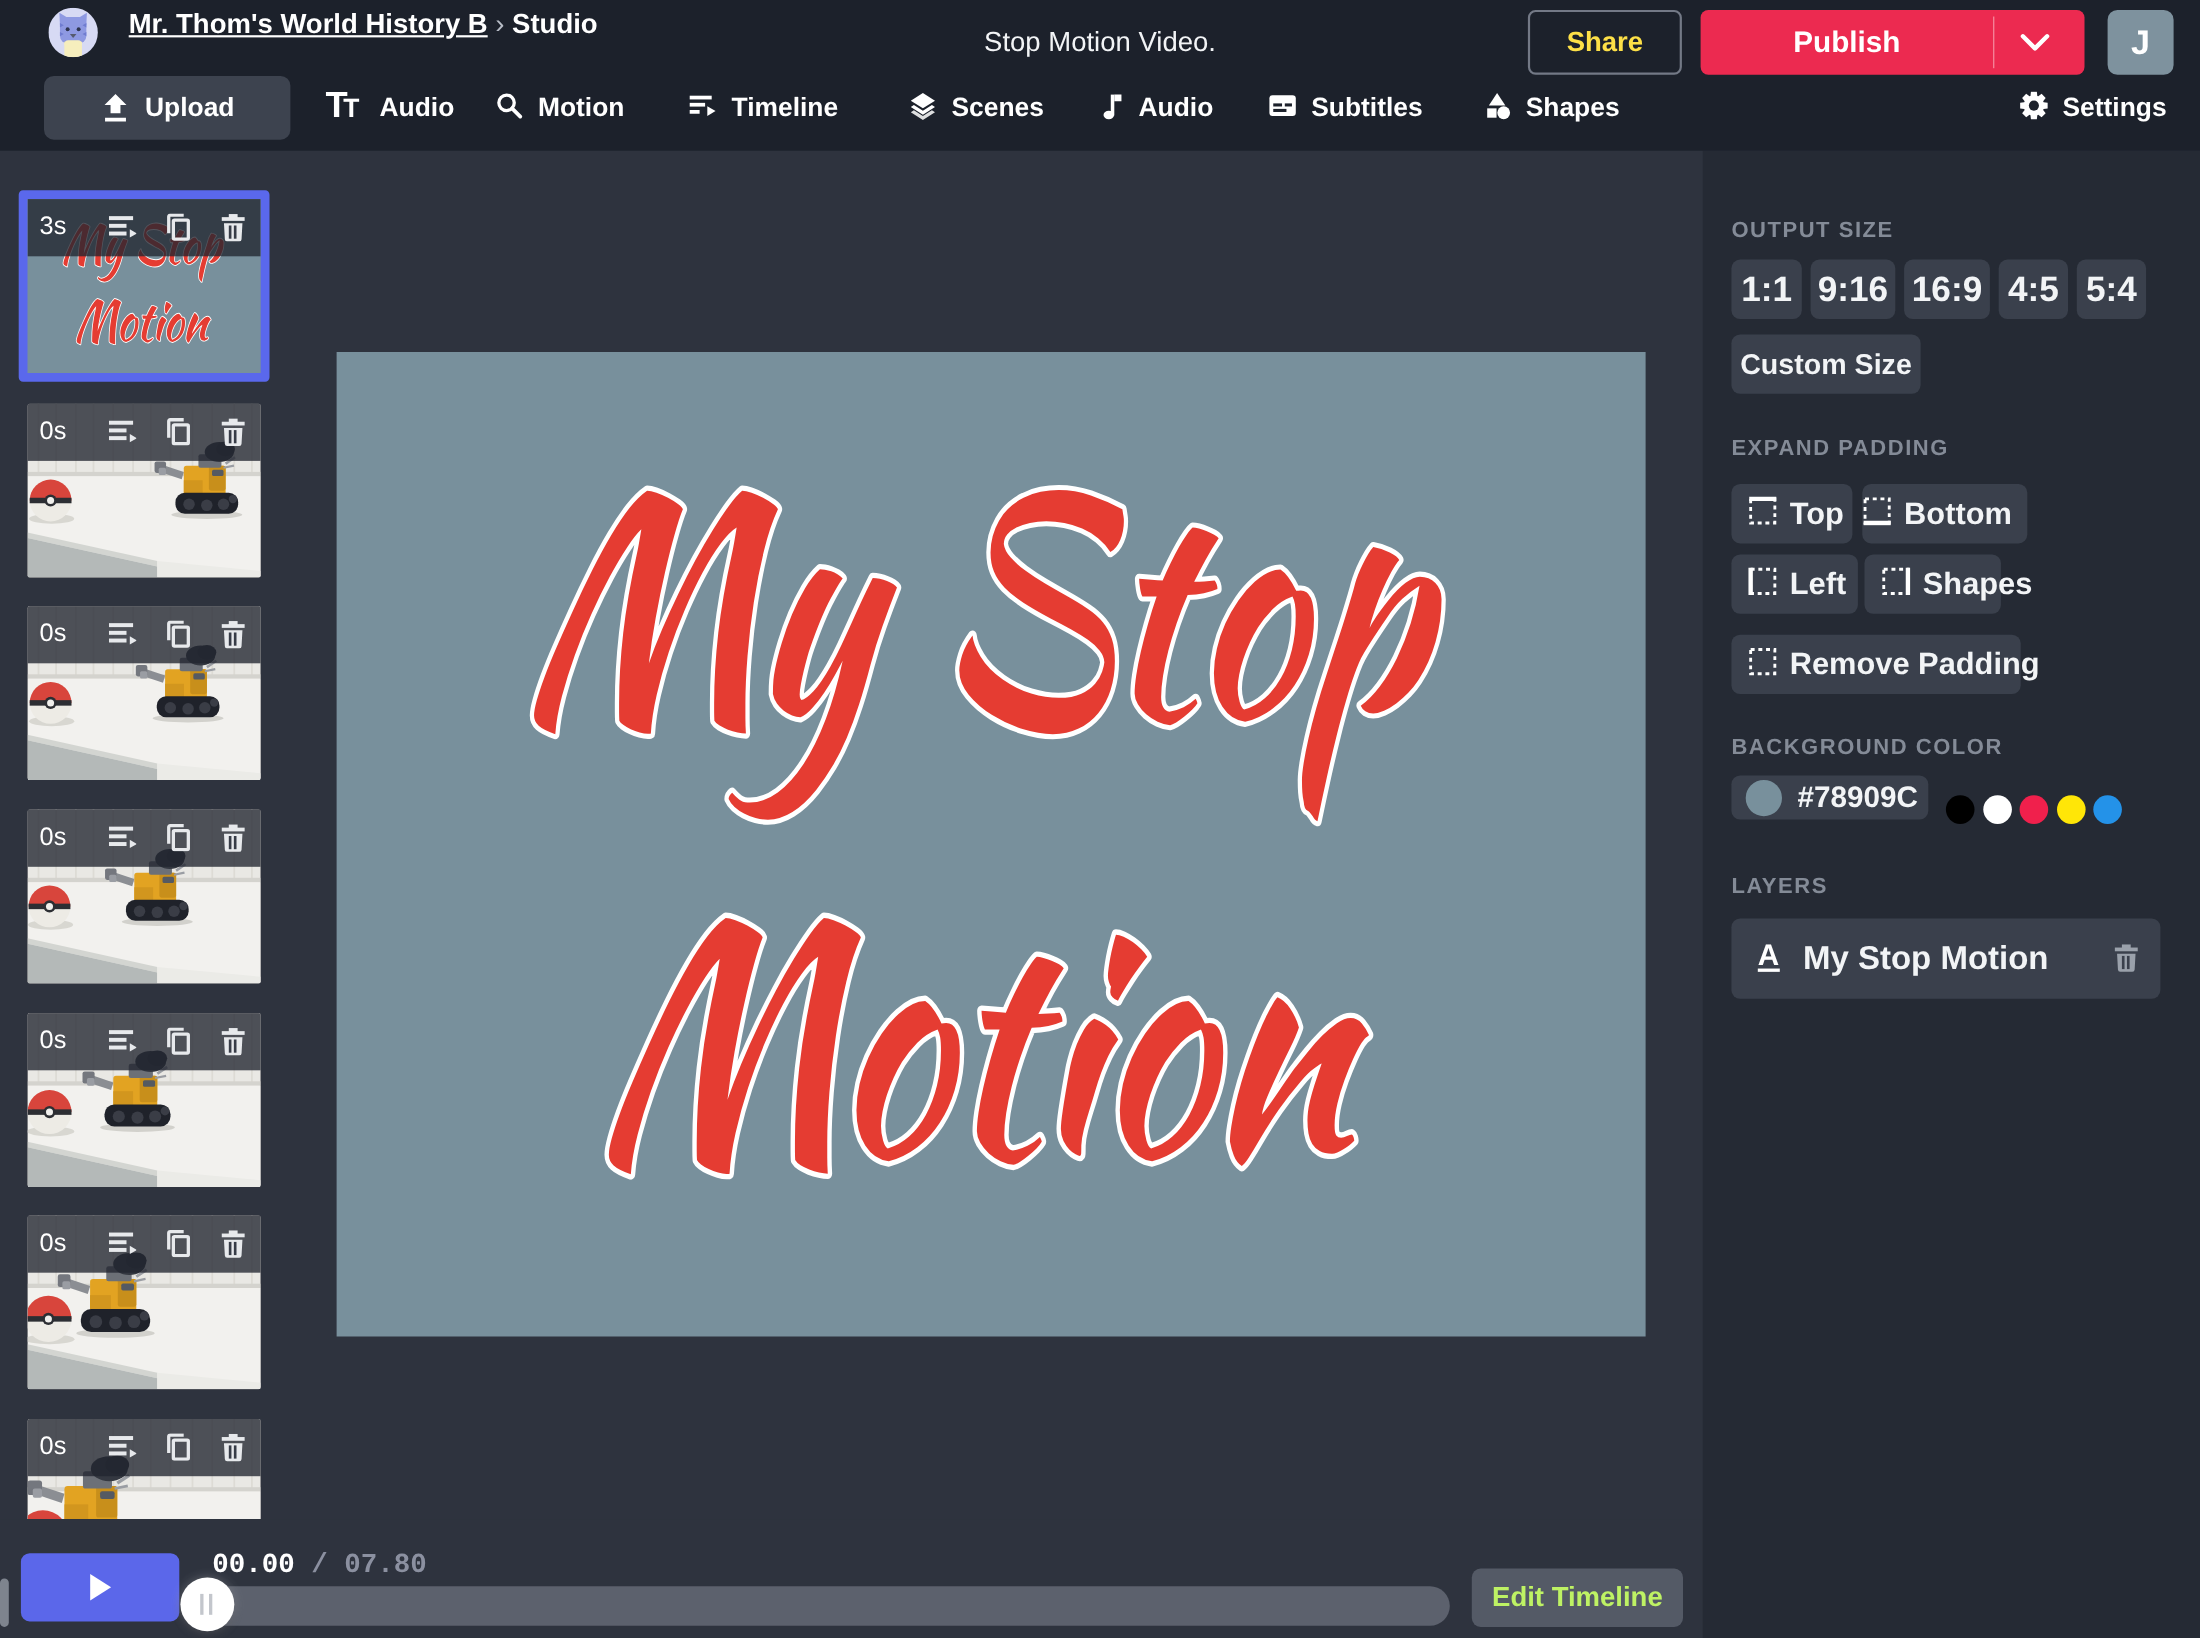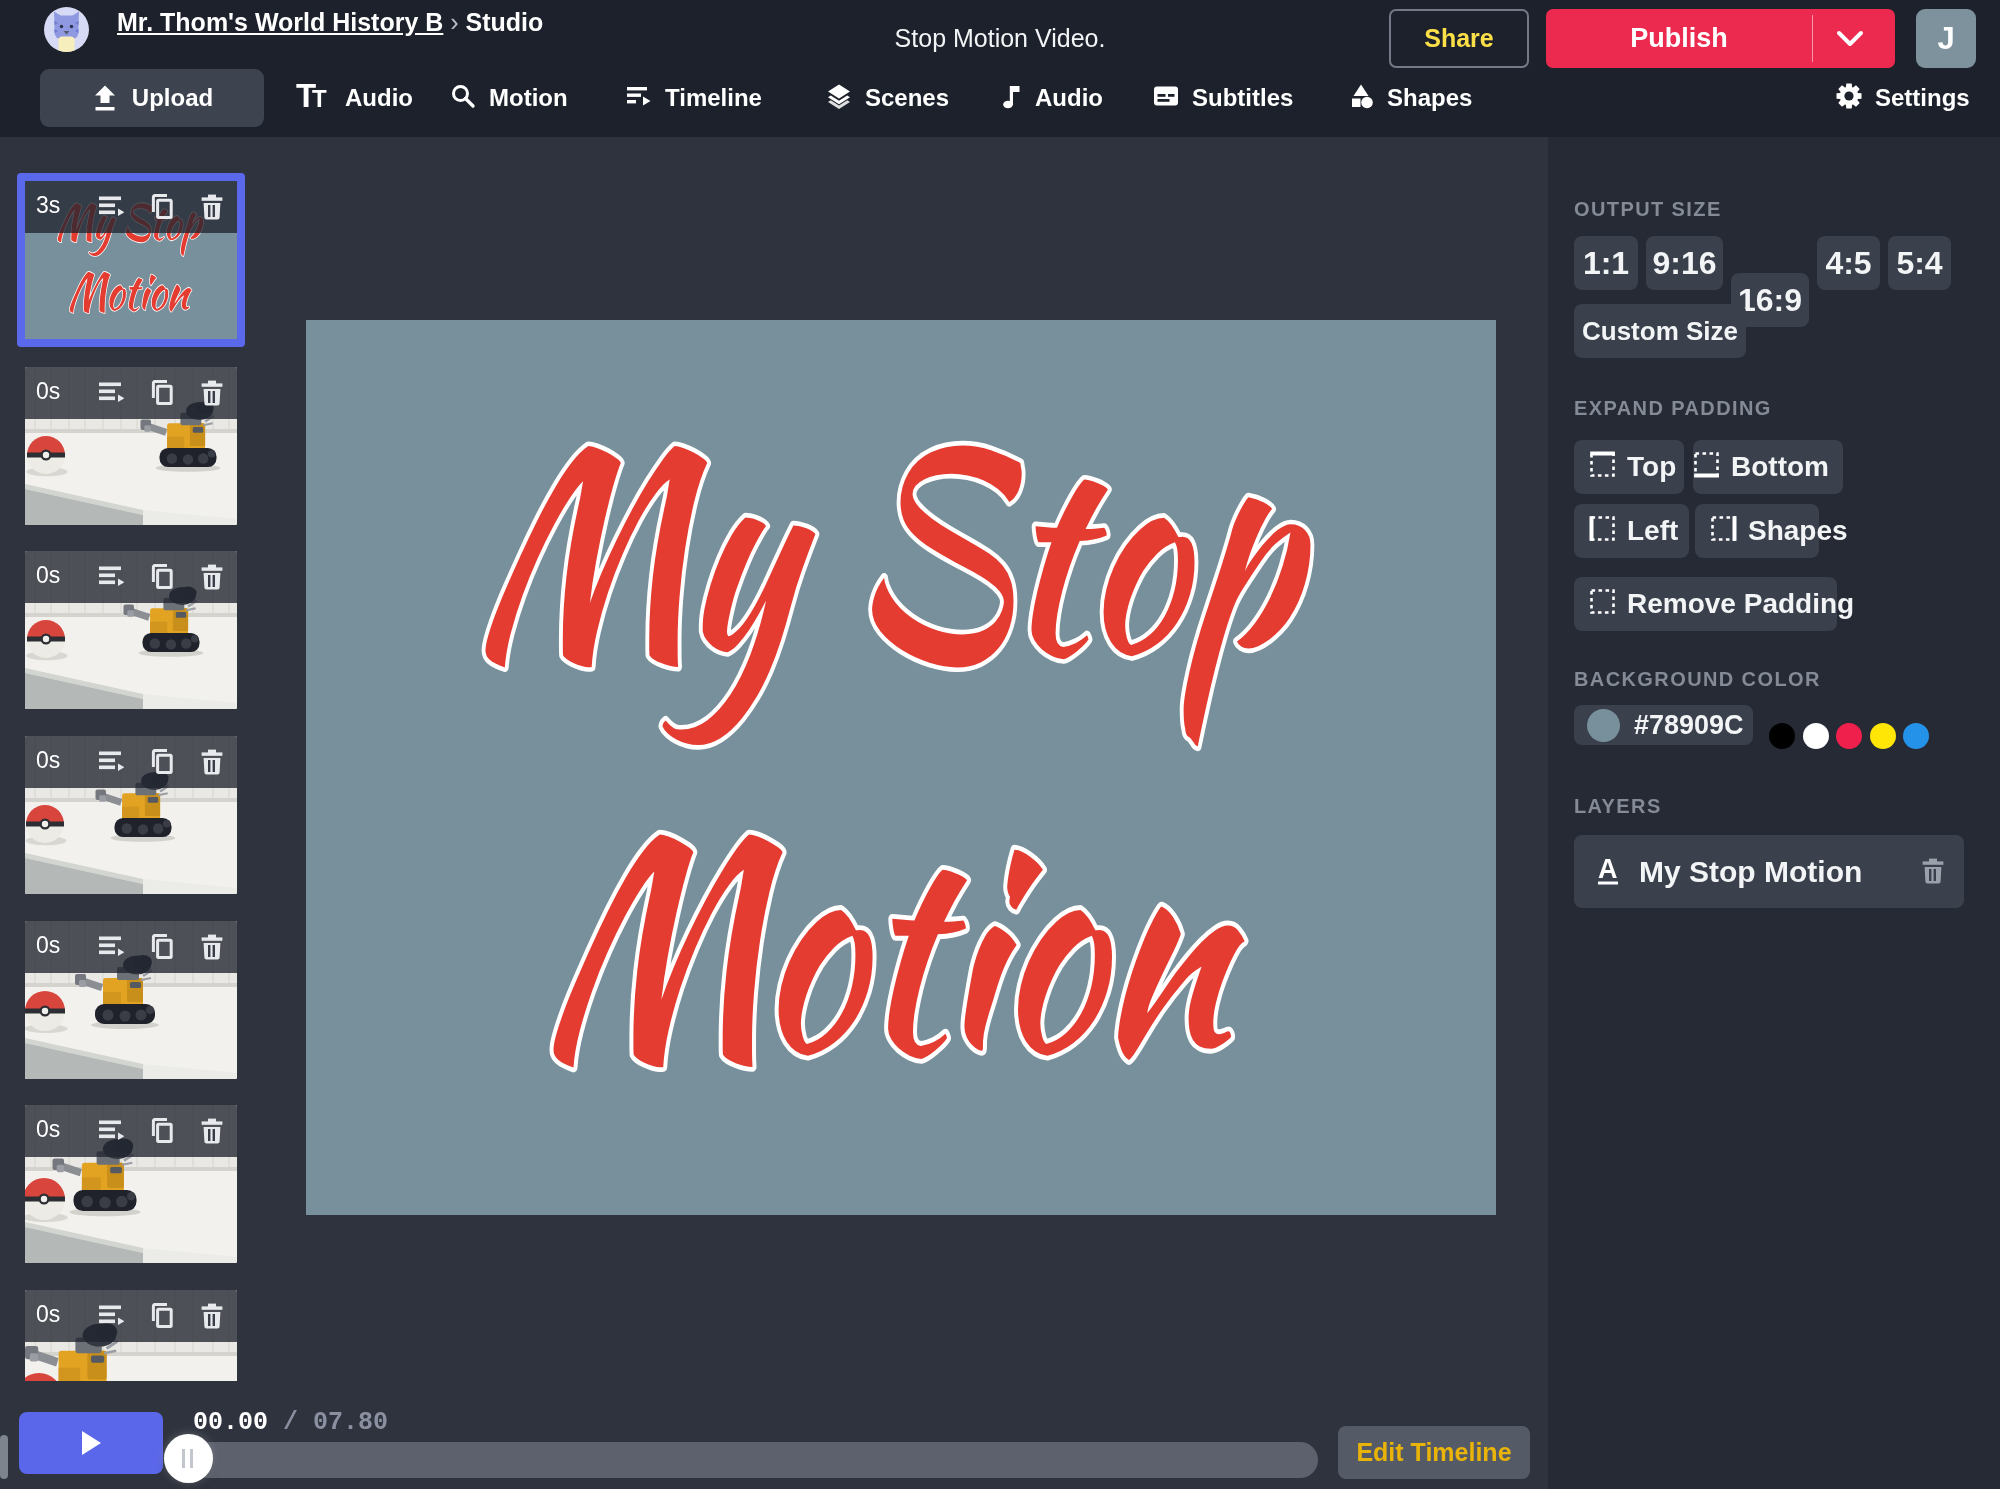--- a/index.html
+++ b/index.html
@@ -20,21 +20,21 @@
 .tdur { position:absolute; left:11px; top:11px; font-size:23px; font-weight:normal; color:#fff; }
 .tic { position:absolute; top:13px; }
 #canvas { position:absolute; left:306px; top:320px; width:1190px; height:895px; background:#78909C; }
 #player { position:absolute; left:0; top:1381px; width:1548px; height:108px; background:#2e333e; }
 #playbtn { position:absolute; left:19px; top:31px; width:144px; height:62px; background:#5b67ea; border-radius:8px; }
 #ptime { position:absolute; left:193px; top:27px; font-family:"Liberation Mono", monospace; font-size:25px; font-weight:bold; color:#fff; }
 #ptime .gray { color:#8b90a0; }
 #track { position:absolute; left:183px; top:61px; width:1135px; height:36px; background:#5c616d; border-radius:18px; }
 #knob { position:absolute; left:164px; top:53px; width:49px; height:49px; background:#fff; border-radius:50%; box-shadow:0 0 10px rgba(250,250,255,0.28), 0 3px 8px rgba(0,0,0,0.3); }
 #knob i { position:absolute; top:15px; width:3px; height:19px; background:#c3c6cc; }
-#edit { position:absolute; left:1338px; top:45px; width:192px; height:53px; background:#545a66; border-radius:8px; color:#eab308; font-size:25px; font-weight:bold; display:flex; align-items:center; justify-content:center; }
+#edit { position:absolute; left:1338px; top:45px; width:192px; height:53px; background:#545a66; border-radius:8px; color:#bef264; font-size:25px; font-weight:bold; display:flex; align-items:center; justify-content:center; }
 #panel { position:absolute; left:1548px; top:137px; width:452px; height:1352px; background:#252a34; }
 .plabel { position:absolute; font-size:20px; font-weight:bold; color:#848b97; letter-spacing:1.4px; }
 .pb { position:absolute; background:#3a404c; border-radius:8px; color:#f2f4f6; font-weight:bold; display:flex; align-items:center; justify-content:center; }
 .pb span { white-space:nowrap; }
 .dot { position:absolute; top:586px; width:26px; height:26px; border-radius:50%; }
 </style></head>
 <body>
 <div id="app">
 <div id="topbar">
   <div style="position:absolute;left:44px;top:7px"><svg width="45" height="45" viewBox="0 0 45 45" style="">
@@ -626,21 +626,21 @@
   <div style="position:absolute;left:0px;top:54px;width:8px;height:44px;background:#9aa0aa;border-radius:4px;opacity:0.75"></div>
 </div>
 <div id="panel">
 <div class="plabel" style="left:26px;top:61px">OUTPUT SIZE</div>
 <div class="pb" style="left:26px;top:99px;width:64px;height:54px;font-size:32px;">
         <span>1:1</span>
       </div>
 <div class="pb" style="left:98px;top:99px;width:77px;height:54px;font-size:32px;">
         <span>9:16</span>
       </div>
-<div class="pb" style="left:183px;top:99px;width:78px;height:54px;font-size:32px;margin-top:37px;">
+<div class="pb" style="left:183px;top:99px;width:78px;height:54px;font-size:32px;">
         <span>16:9</span>
       </div>
 <div class="pb" style="left:269px;top:99px;width:63px;height:54px;font-size:32px;">
         <span>4:5</span>
       </div>
 <div class="pb" style="left:340px;top:99px;width:63px;height:54px;font-size:32px;">
         <span>5:4</span>
       </div>
 <div class="pb" style="left:26px;top:167px;width:172px;height:54px;font-size:26px;">
         <span>Custom Size</span>

